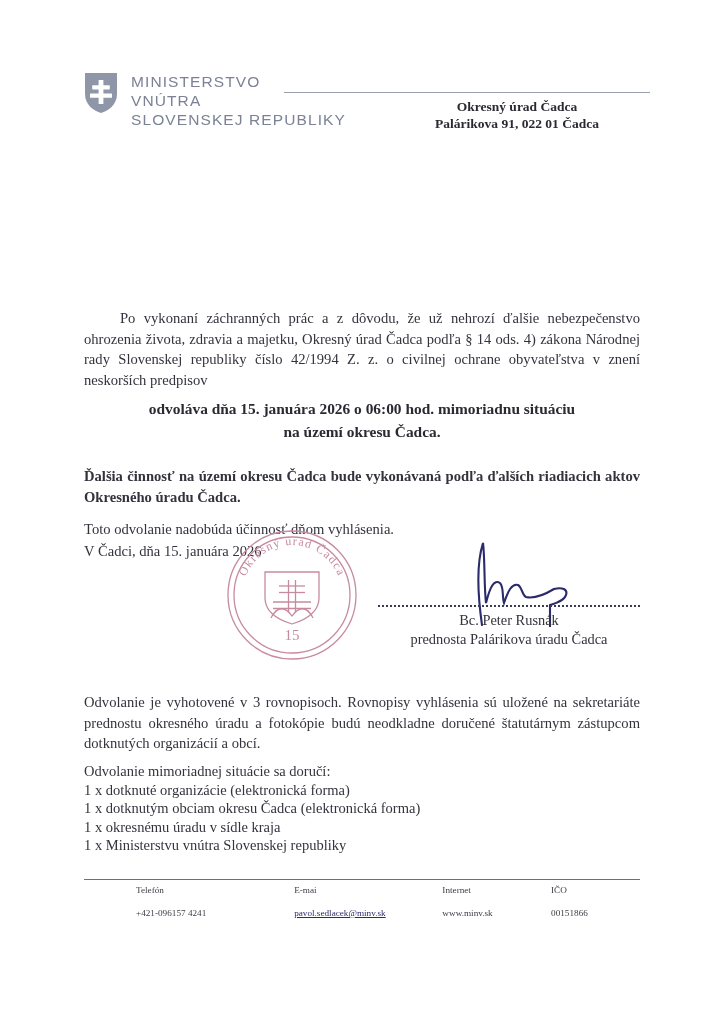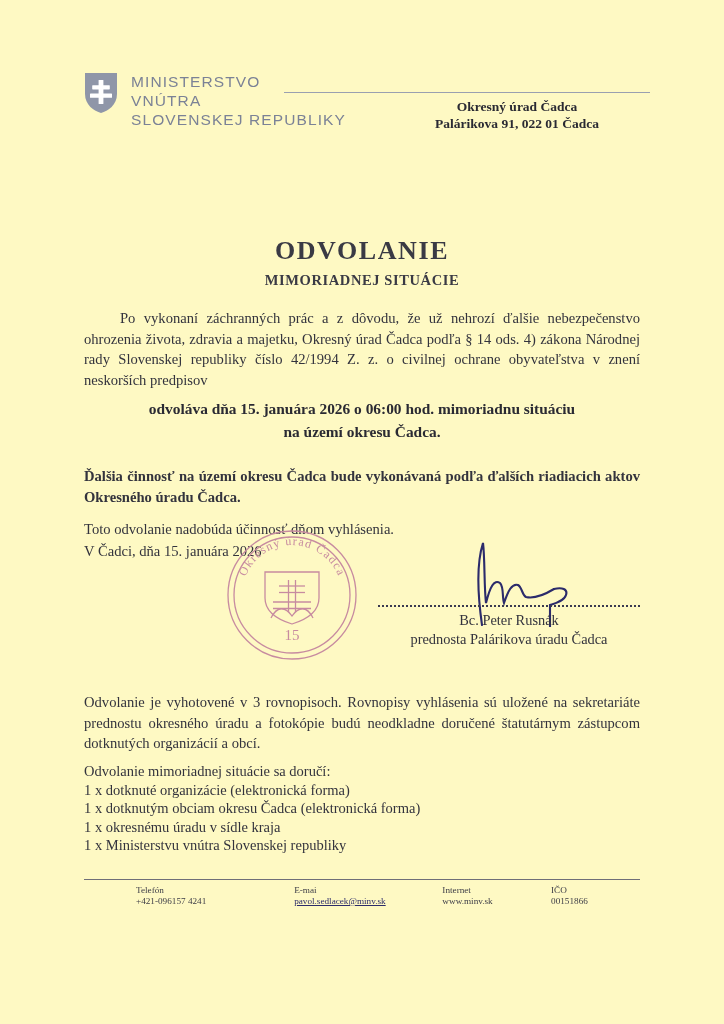--- a/index.html
+++ b/index.html
@@ -4,21 +4,21 @@
 <style>
   html, body {
     margin: 0;
     padding: 0;
     background: #6e6e6e;
   }
   .page {
     position: relative;
     width: 724px;
     height: 1024px;
-    background: #fef9c3;
+    background: #ffffff;
     overflow: hidden;
     font-family: "Liberation Serif", serif;
     color: #30303a;
   }
   
   .header {
     position: absolute;
     left: 84px;
     top: 62px;
     width: 570px;
@@ -183,21 +183,21 @@
     width: 556px;
     display: flex;
     font-size: 9.2px;
     color: #3c3c46;
   }
   .f-col { }
   .f-col.c1 { width: 160px; margin-left: 52px; }
   .f-col.c2 { width: 150px; }
   .f-col.c3 { width: 110px; }
   .f-col.c4 { width: 90px; }
-  .f-head { margin-bottom: 1px; }
+  .f-head { margin-bottom: 13px; }
   .f-val { white-space: nowrap; }
   .f-val.link { text-decoration: underline; color: #2c2c6a; }
 </style>
 </head>
 <body>
 
 <div class="page">
 
   <div class="header">
 
@@ -220,24 +220,20 @@
 
     <div class="header-rule"></div>
 
     <div class="office-address">
       <div>Okresný úrad Čadca</div>
       <div>Palárikova 91, 022 01 Čadca</div>
     </div>
   </div>
 
 
-  <div class="doc-title">
-    <div class="t1">ODVOLANIE</div>
-    <div class="t2">MIMORIADNEJ SITUÁCIE</div>
-  </div>
 
   <div class="body-p p-intro">Po vykonaní záchranných prác a z dôvodu, že už nehrozí ďalšie nebezpečenstvo ohrozenia života, zdravia  a majetku, Okresný úrad Čadca podľa § 14 ods. 4) zákona Národnej rady Slovenskej republiky číslo 42/1994 Z. z. o civilnej ochrane obyvateľstva v znení neskorších predpisov</div>
 
   <div class="declaration">
     <div>odvoláva dňa 15. januára 2026 o 06:00 hod. mimoriadnu situáciu</div>
     <div>na území okresu Čadca.</div>
   </div>
 
   <div class="body-p p-after">Ďalšia činnosť na území okresu Čadca bude vykonávaná podľa ďalších riadiacich aktov Okresného úradu Čadca.</div>
   <div class="body-p p-effect">Toto odvolanie nadobúda účinnosť dňom vyhlásenia.</div>

